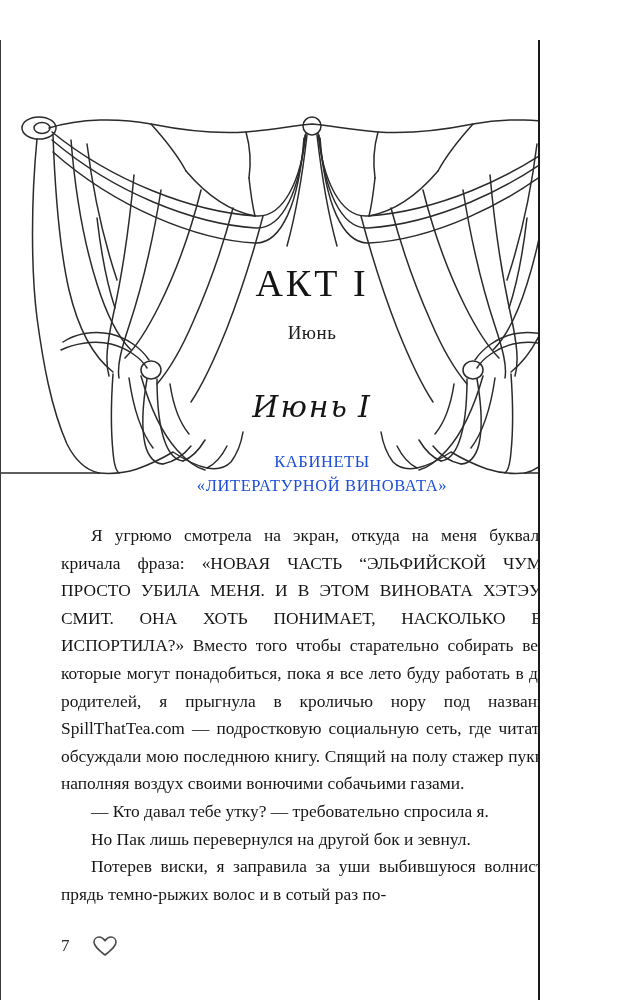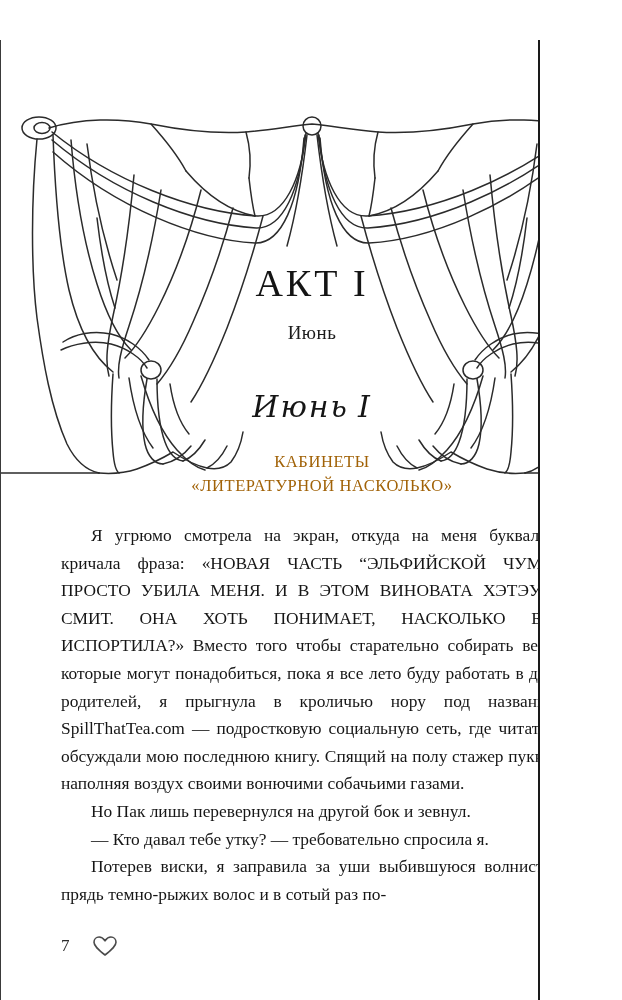--- a/index.html
+++ b/index.html
@@ -90,21 +90,21 @@
     left: 0;
     top: 410px;
     width: 622px;
     text-align: center;
   }
   .location-line {
     font-family: "Liberation Serif", "DejaVu Serif", serif;
     font-size: 16.5px;
     line-height: 24px;
     letter-spacing: 0.6px;
-    color: #a16207;
+    color: #1d4ed8;
     margin: 0;
     padding-left: 20px;
   }
 
   
   .body-text {
     position: absolute;
     left: 60px;
     top: 482px;
     width: 504px;
@@ -259,27 +259,27 @@
   <div class="title-block">
     <h1 class="act-title">АКТ I</h1>
     <p class="act-month">Июнь</p>
     <p class="scene-title">
       <span>Июнь</span><span class="scene-numeral">I</span>
     </p>
   </div>
 
   <div class="location-block">
     <p class="location-line">КАБИНЕТЫ</p>
-    <p class="location-line">«ЛИТЕРАТУРНОЙ НАСКОЛЬКО»</p>
+    <p class="location-line">«ЛИТЕРАТУРНОЙ ВИНОВАТА»</p>
   </div>
 
   <div class="body-text">
     <p>Я угрюмо смотрела на экран, откуда на меня буквально кричала фраза: «НОВАЯ ЧАСТЬ “ЭЛЬФИЙСКОЙ ЧУМЫ” ПРОСТО УБИЛА МЕНЯ. И В ЭТОМ ВИНОВАТА ХЭТЭУЭЙ СМИТ. ОНА ХОТЬ ПОНИМАЕТ, НАСКОЛЬКО ВСЕ ИСПОРТИЛА?» Вместо того чтобы старательно собирать вещи, которые могут понадобиться, пока я все лето буду работать в доме родителей, я прыгнула в кроличью нору под названием SpillThatTea.com — подростковую социальную сеть, где читатели обсуждали мою последнюю книгу. Спящий на полу стажер пукнул, наполняя воздух своими вонючими собачьими газами.</p>
+    <p>— Кто давал тебе утку? — требовательно спросила я.</p>
     <p>Но Пак лишь перевернулся на другой бок и зевнул.</p>
-    <p>— Кто давал тебе утку? — требовательно спросила я.</p>
     <p>Потерев виски, я заправила за уши выбившуюся волнистую прядь темно-рыжих волос и в сотый раз по-</p>
   </div>
 
   <div class="page-footer">
     <span class="folio">7</span>
     <span>
       <svg class="heart-icon" viewBox="0 0 26 22" fill="none" stroke="#4a4a4a" stroke-width="1.6" stroke-linecap="round" stroke-linejoin="round">
         <path d="M13 20 C 6 14.5, 2 11, 2 7.2 C 2 4.2, 4.3 2, 7.1 2
                  C 9.3 2, 11.3 3.4, 13 5.8 C 14.7 3.4, 16.7 2, 18.9 2
                  C 21.7 2, 24 4.2, 24 7.2 C 24 11, 20 14.5, 13 20 Z"></path>

